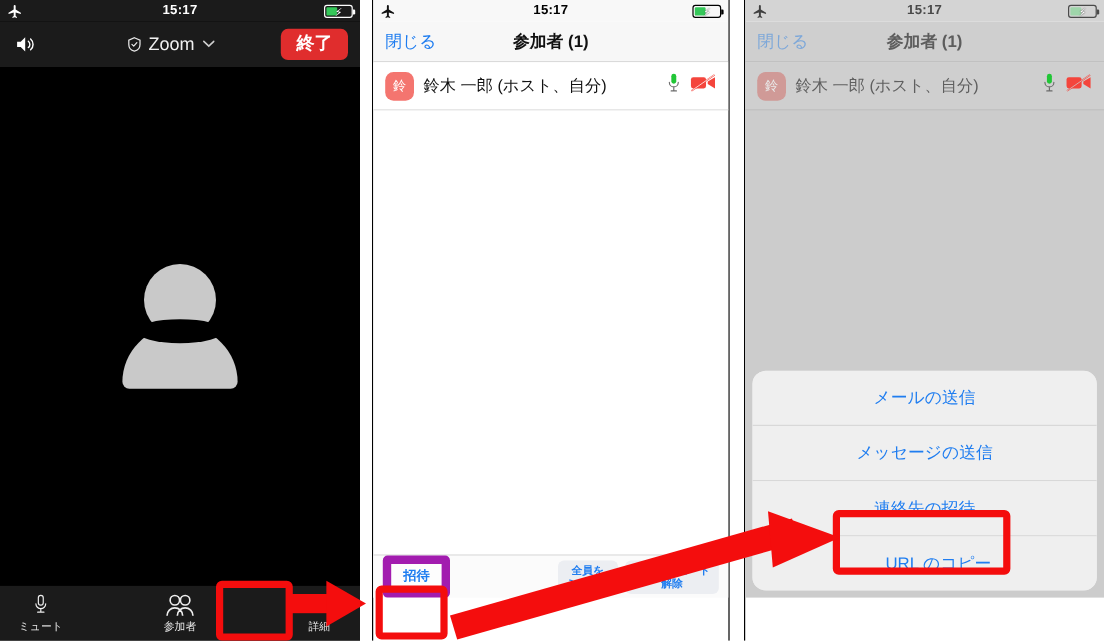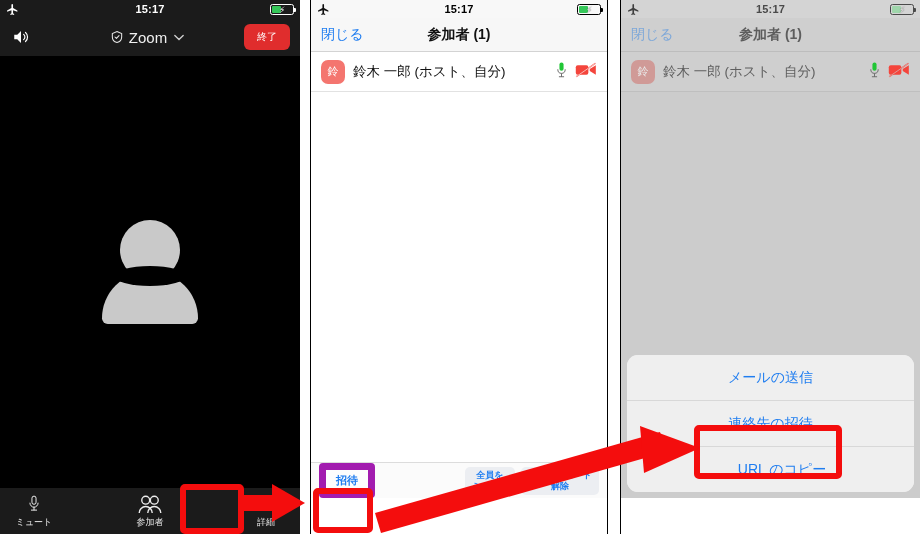--- a/index.html
+++ b/index.html
@@ -101,22 +101,22 @@
     justify-content: center;
     gap: 5px;
     font-size: 15px;
     color: #f0f0f0;
   }
   .shield-icon { display: flex; align-items: center; }
   .chev-down { font-size: 11px; color: #cfcfcf; margin-left: 2px; }
   .end-btn {
     background: #e02d2d;
     color: #fff;
-    font-size: 10px;
-    font-weight: normal;
+    font-size: 15px;
+    font-weight: bold;
     border-radius: 6px;
     padding: 4px 13px;
     line-height: 18px;
   }
   .video-stage {
     position: relative;
     height: 432px;
     background: #000;
     display: flex;
     align-items: center;
@@ -501,20 +501,21 @@
               <line x1="1.5" y1="18.5" x2="26" y2="1.5" stroke="#f4453c" stroke-width="1.7"></line>
               <line x1="1.5" y1="18.5" x2="26" y2="1.5" stroke="#cfcfcf" stroke-width="0.8"></line>
             </svg>
           </span>
         </div>
       </div>
 
       <div class="sheet-wrap">
         <div class="sheet-group">
           <div class="sheet-item">メールの送信</div>
+          <div class="sheet-item">メッセージの送信</div>
           <div class="sheet-item">連絡先の招待</div>
           <div class="sheet-item">URL のコピー</div>
         </div>
       </div>
     </div>
   </div>
 
   <div class="overlay">
 
     <div class="hl-box" style="left:180px; top:484px; width:64px; height:50px;"></div>

